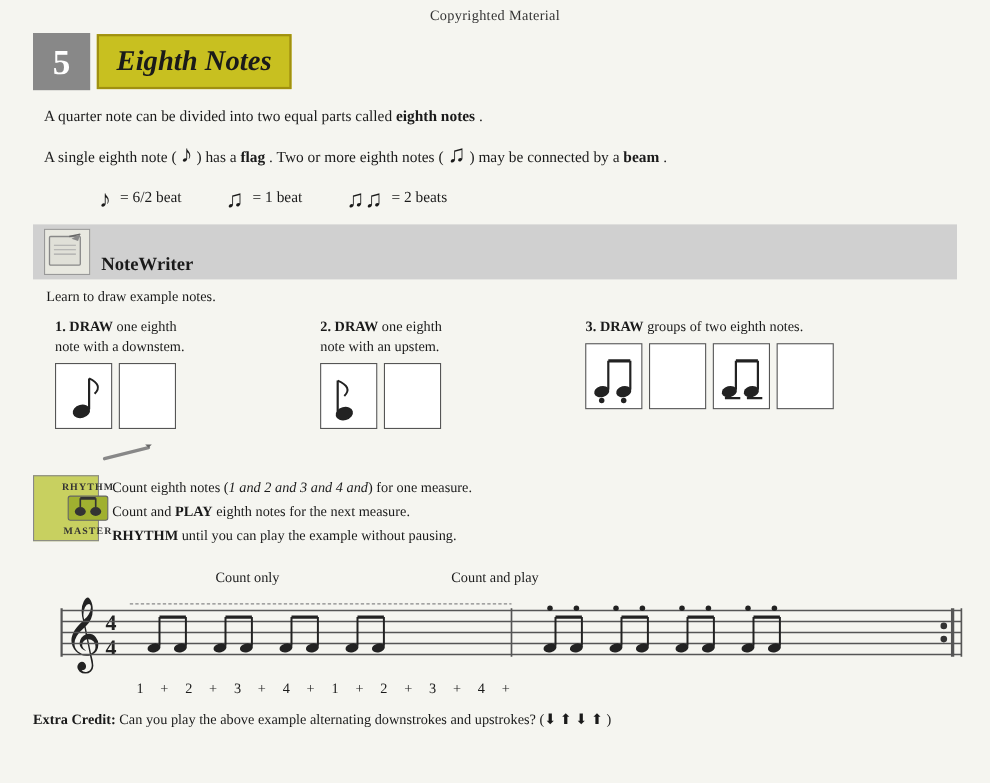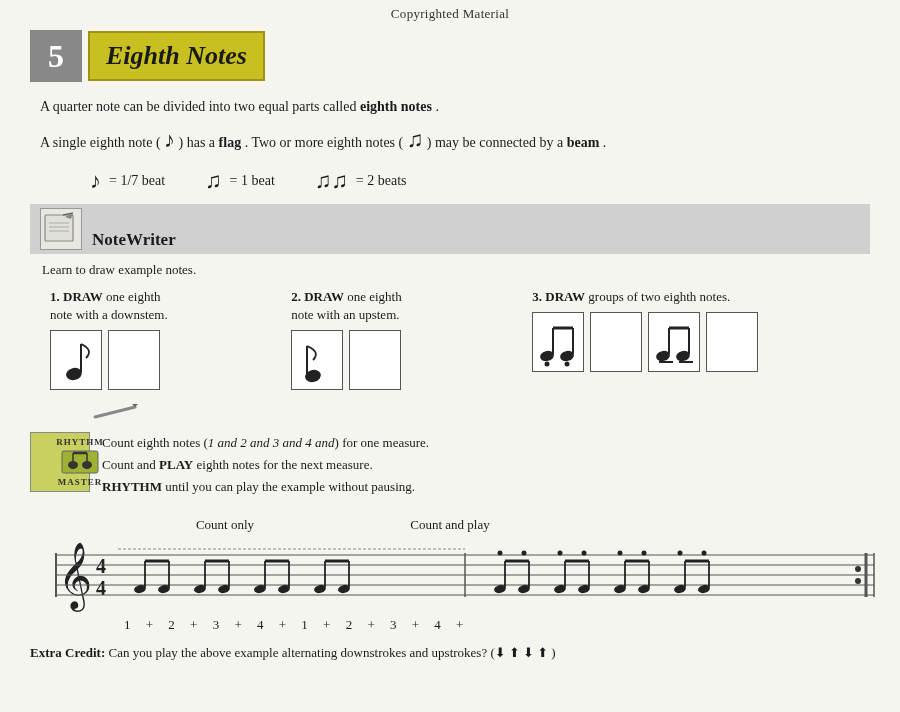--- a/index.html
+++ b/index.html
@@ -296,21 +296,21 @@
       <span class="music-symbol">♫</span>
       <span>) may be connected by a </span>
       <span class="bold">beam</span>
       <span>.</span>
     </p>
   </div>
 
   <div class="beat-row">
     <div class="beat-item">
       <span class="music-symbol">♪</span>
-      <span>= 1/7 beat</span>
+      <span>= 6/2 beat</span>
     </div>
     <div class="beat-item">
       <span class="music-symbol">♫</span>
       <span>= 1 beat</span>
     </div>
     <div class="beat-item">
       <span class="music-symbol">♫♫</span>
       <span>= 2 beats</span>
     </div>
   </div>

